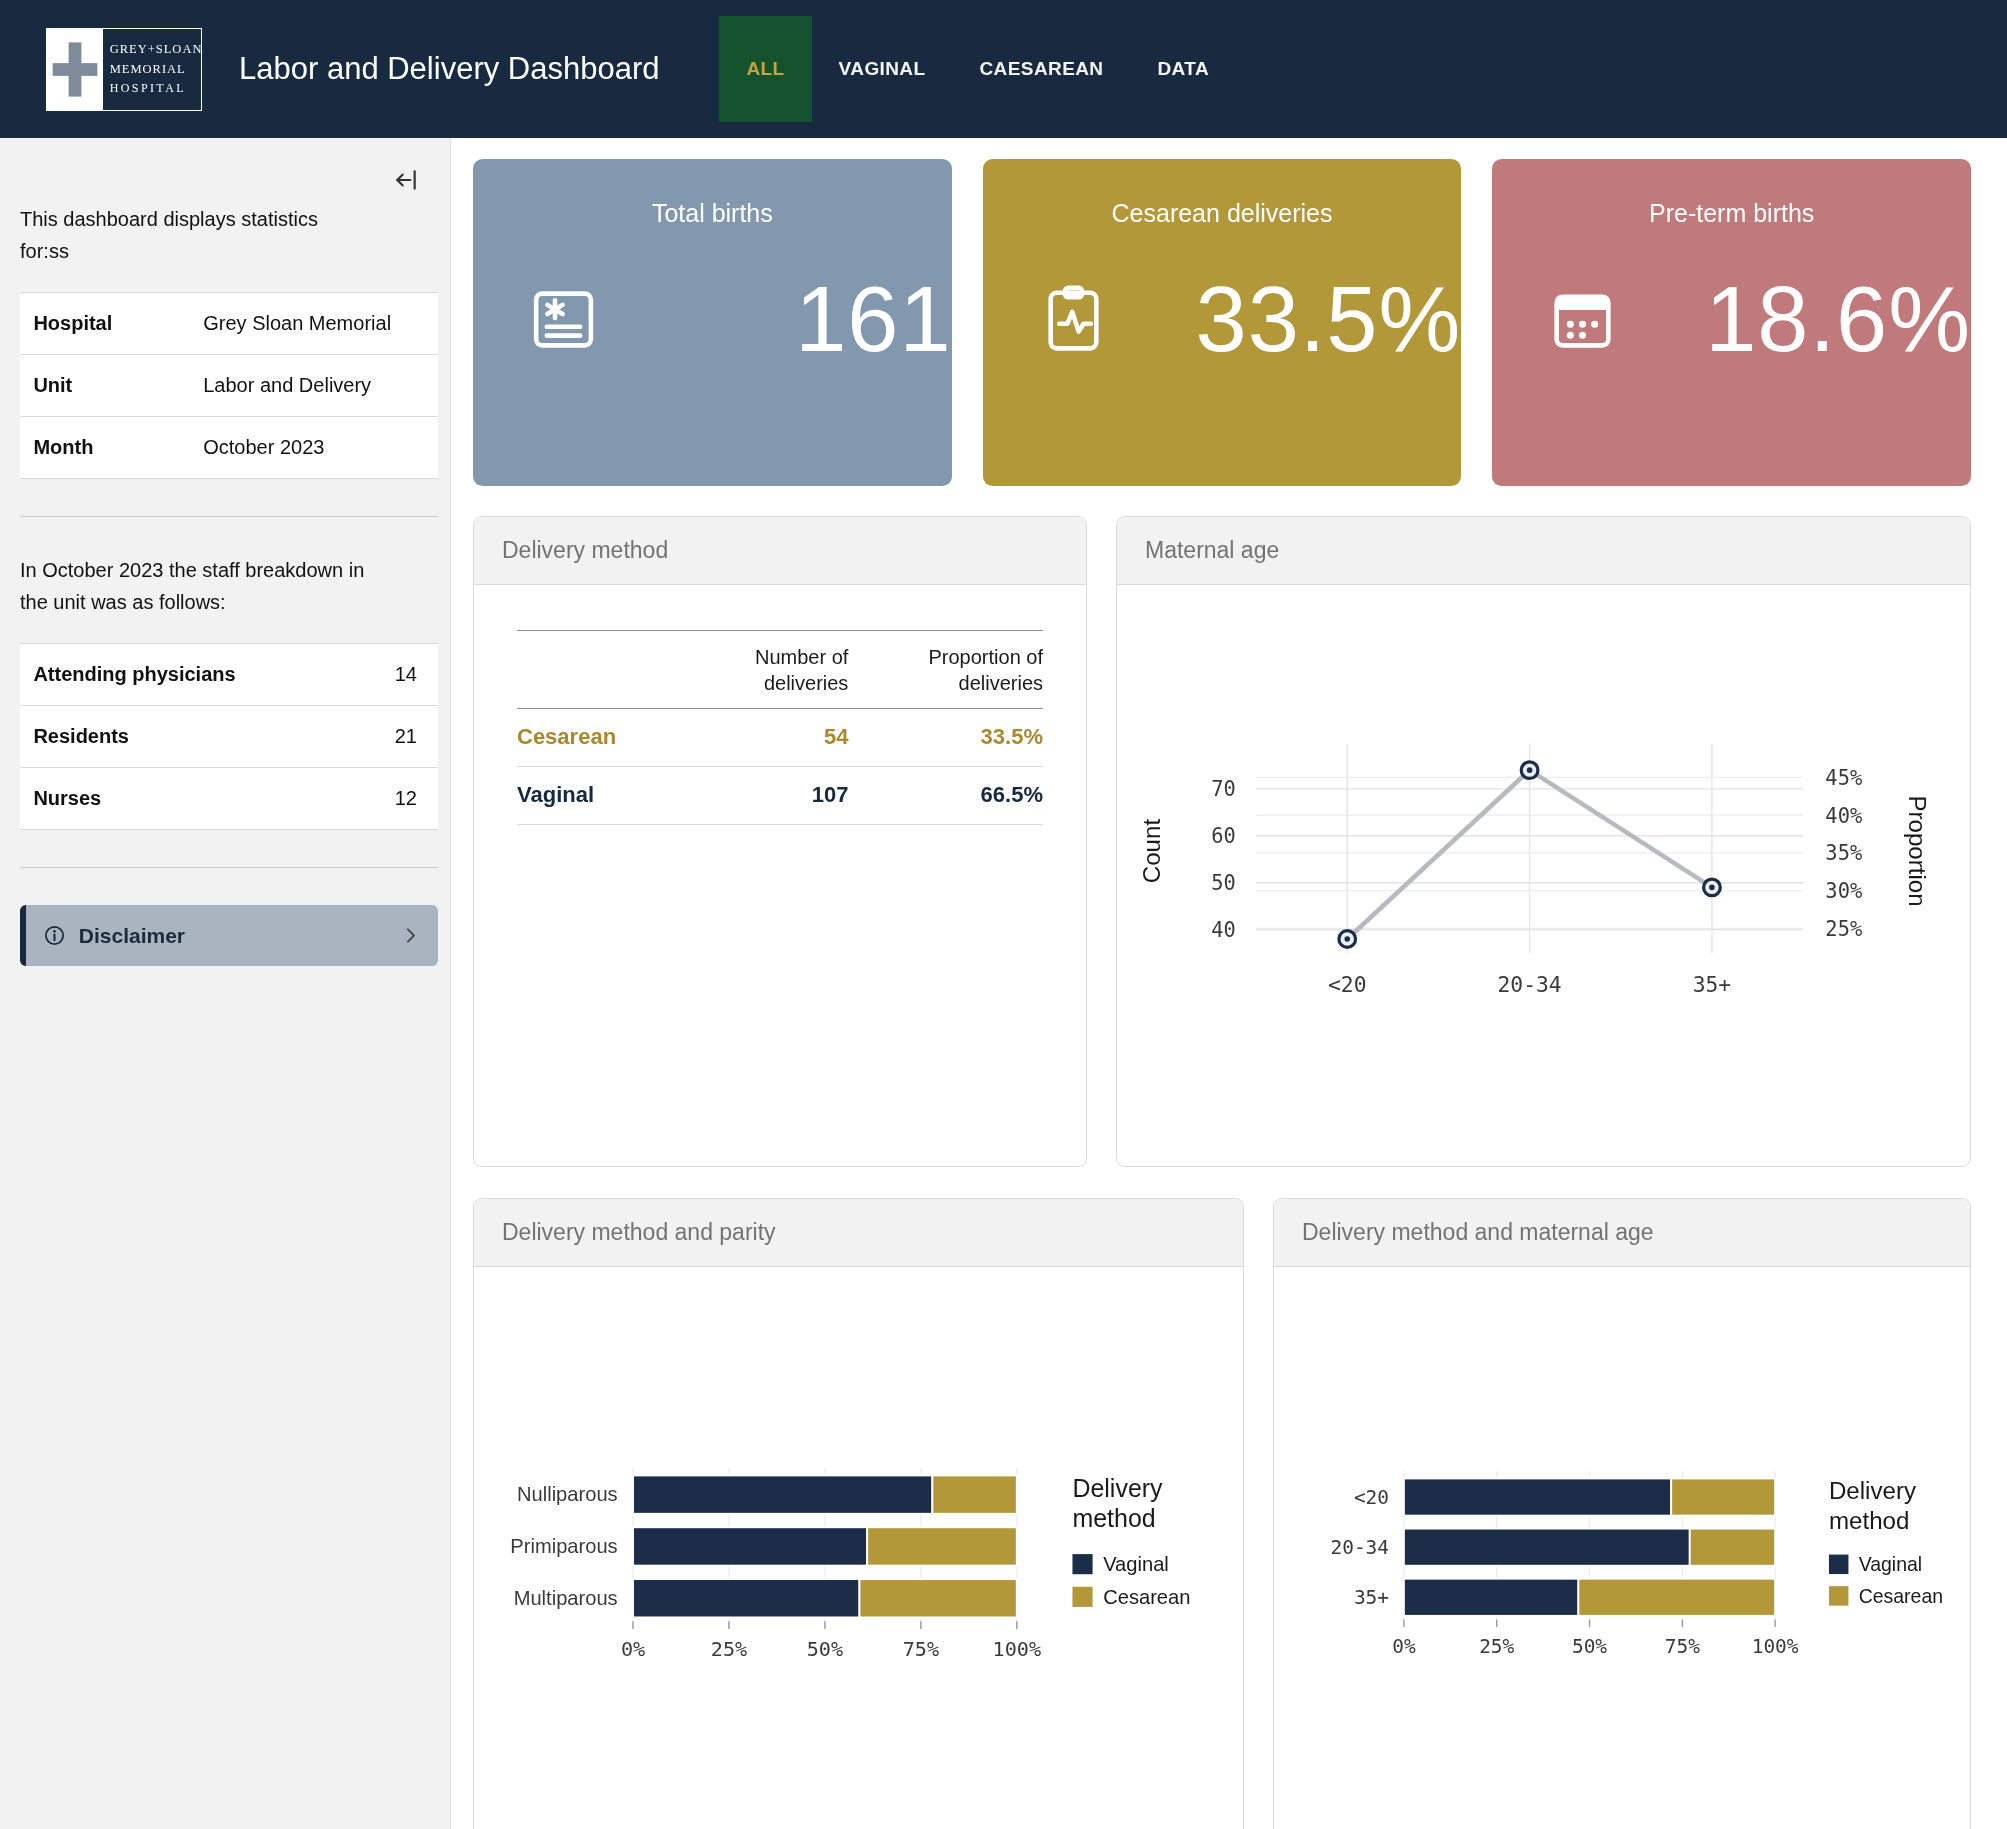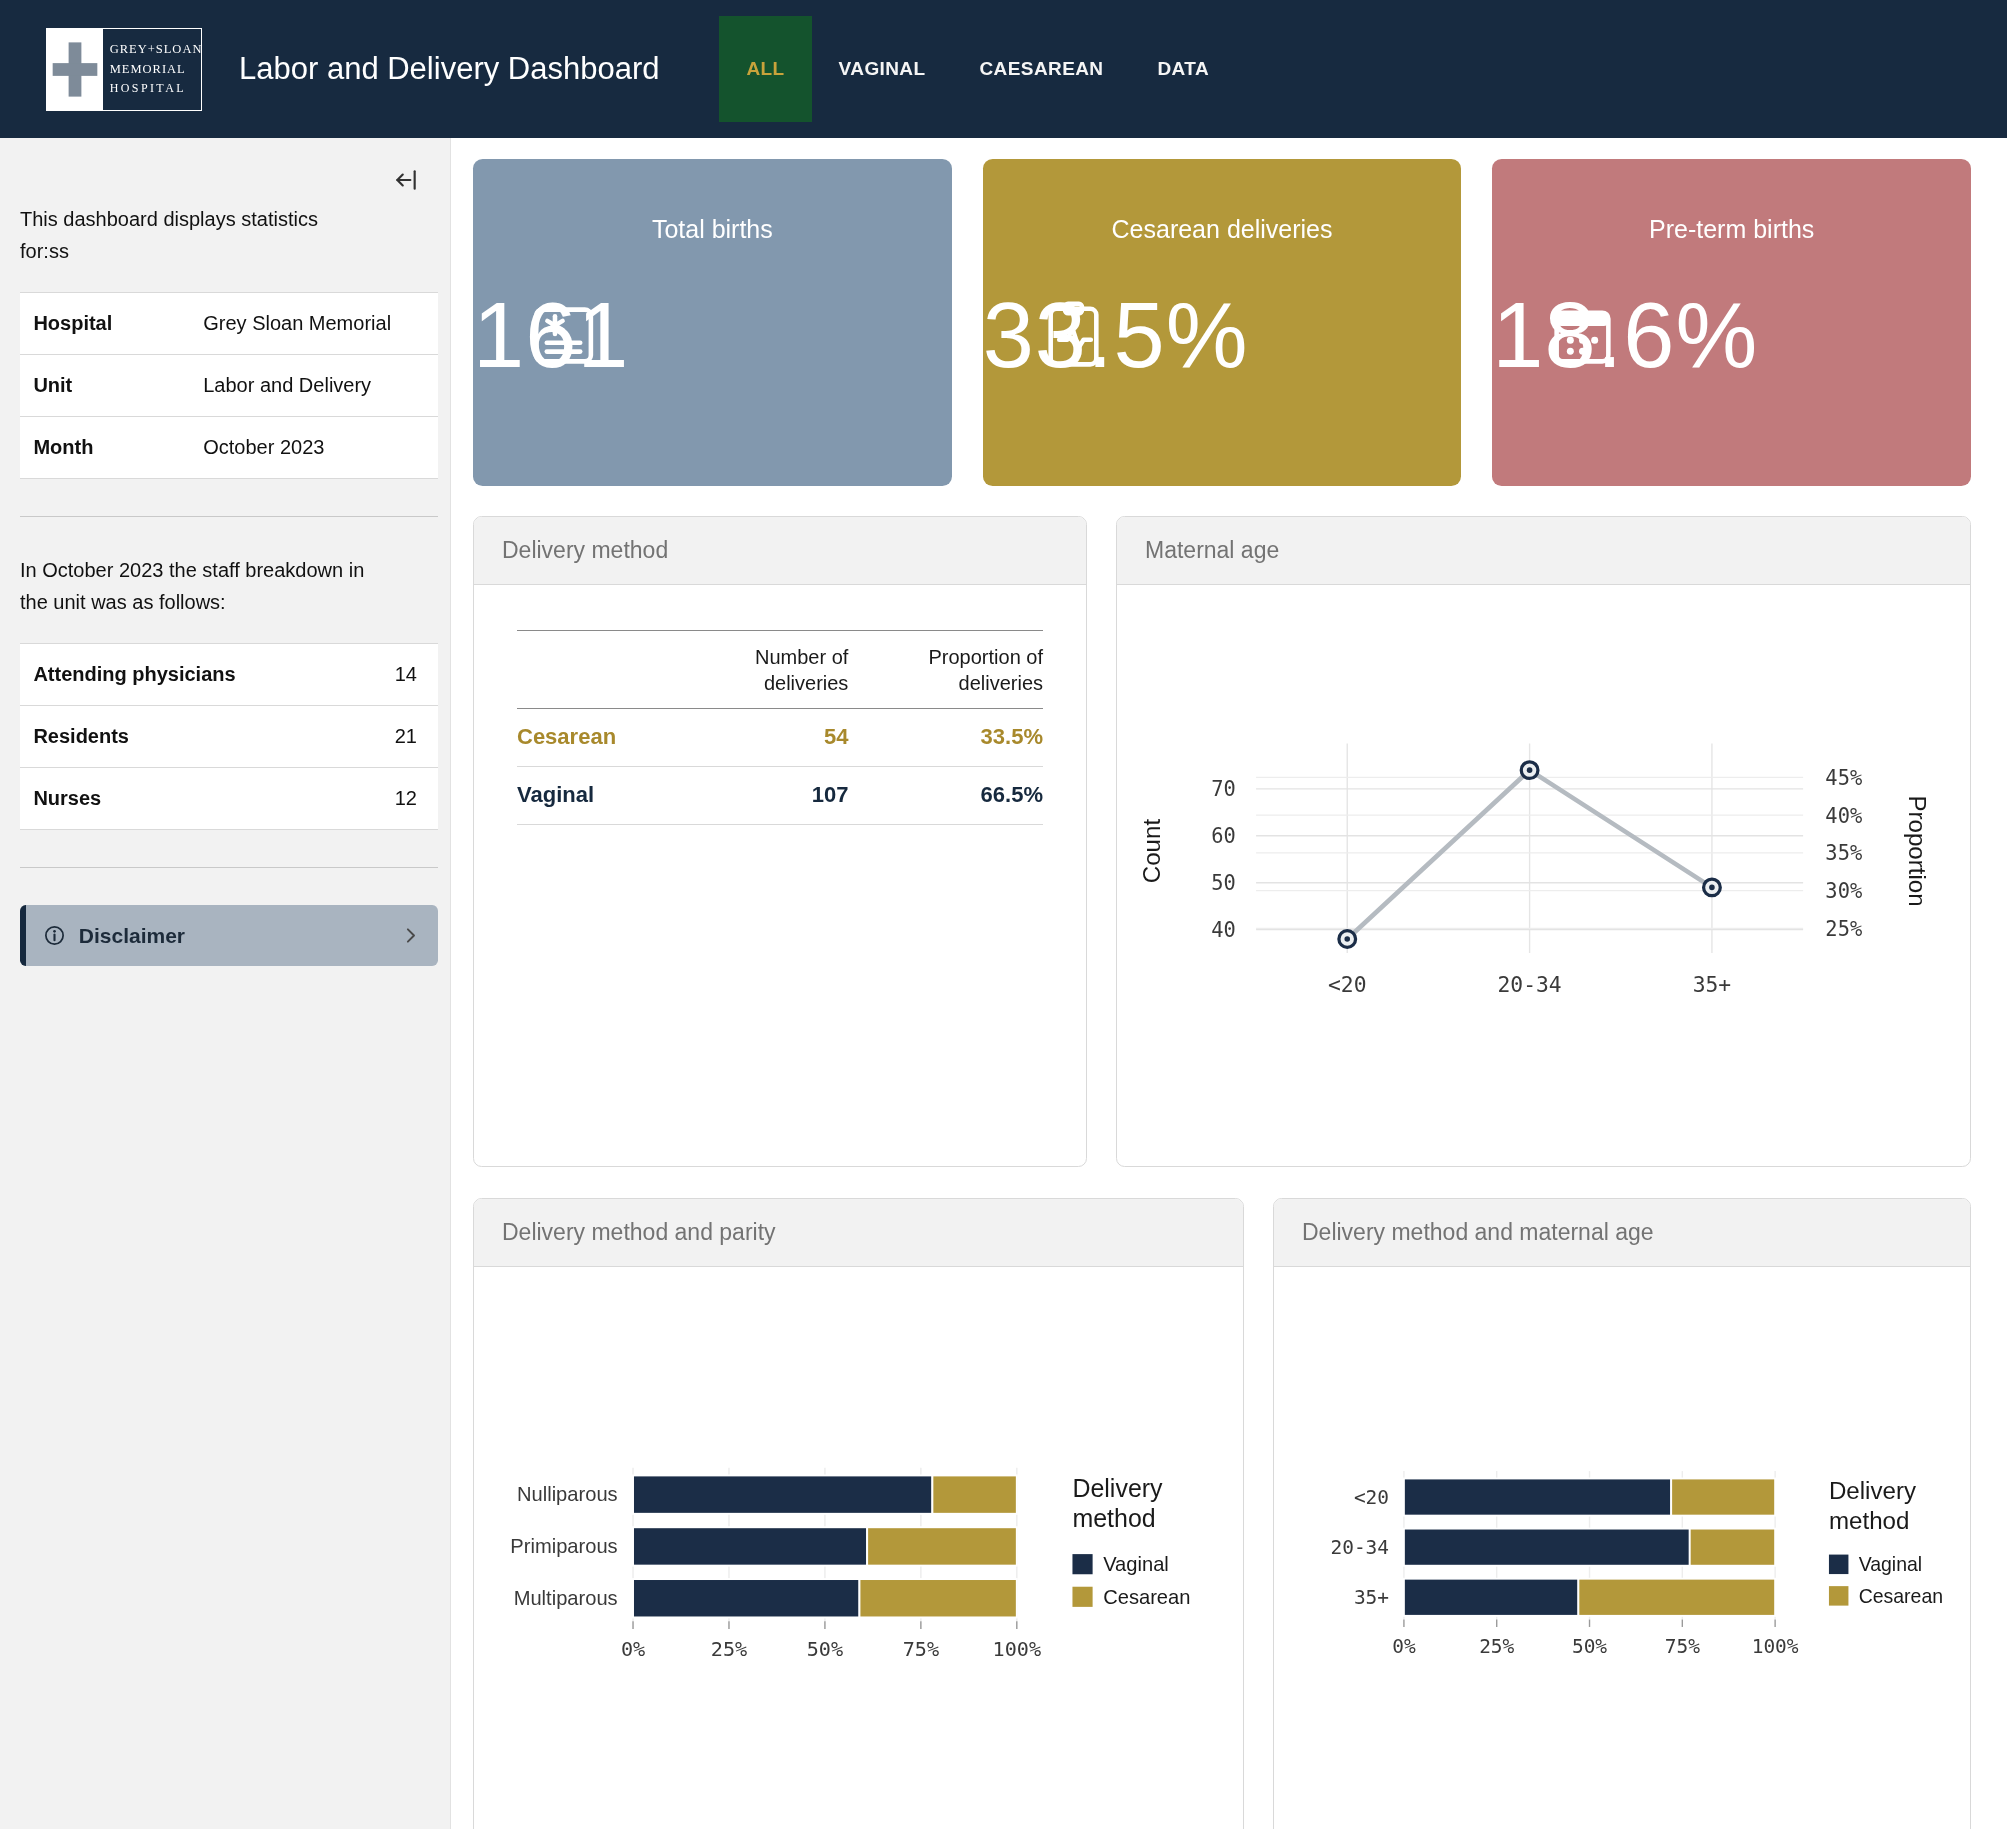--- a/index.html
+++ b/index.html
@@ -37,22 +37,22 @@
   .side-divider{border:none;border-top:1px solid #C9C9C9;margin:37px 0}
   .disclaimer{background:#A9B4C0;border-left:6.7px solid #16293E;border-radius:5.8px;
     display:flex;align-items:center;height:61px;padding:0 17.3px;gap:12.5px;cursor:pointer}
   .disclaimer .dlabel{font-weight:700;font-size:21px;color:#1d2b3a}
   .disclaimer .chev{margin-left:auto;line-height:0}
 
   
   .main{flex:1;padding:21px 37px 0 22px;display:flex;flex-direction:column;overflow:hidden}
   .vboxes{display:flex;gap:31px}
   .vbox{flex:1;height:327px;border-radius:9.6px;color:#fff}
-  .vbox-title{text-align:center;font-size:25px;margin-top:56px}
-  .vbox-row{position:relative;display:flex;align-items:center;justify-content:flex-start;
+  .vbox-title{text-align:center;font-size:25px;margin-top:40px}
+  .vbox-row{position:relative;display:flex;align-items:center;justify-content:flex-end;
     height:163px;margin-top:9.6px}
   .vbox-icon{position:absolute;left:54px;width:73px;height:73px;line-height:0}
   .vbox-value{font-size:92px;font-weight:400;letter-spacing:1px}
 
   .cards-row{display:flex;gap:29px}
   .row1{margin-top:30px}
   .row2{margin-top:31px}
   .card{border:1px solid #D9D9D9;border-radius:8.6px;background:#fff;overflow:hidden}
   .card-header{background:#F2F2F2;border-bottom:1px solid #D9D9D9;padding:20px 28px;
     font-size:23px;color:#737373}

